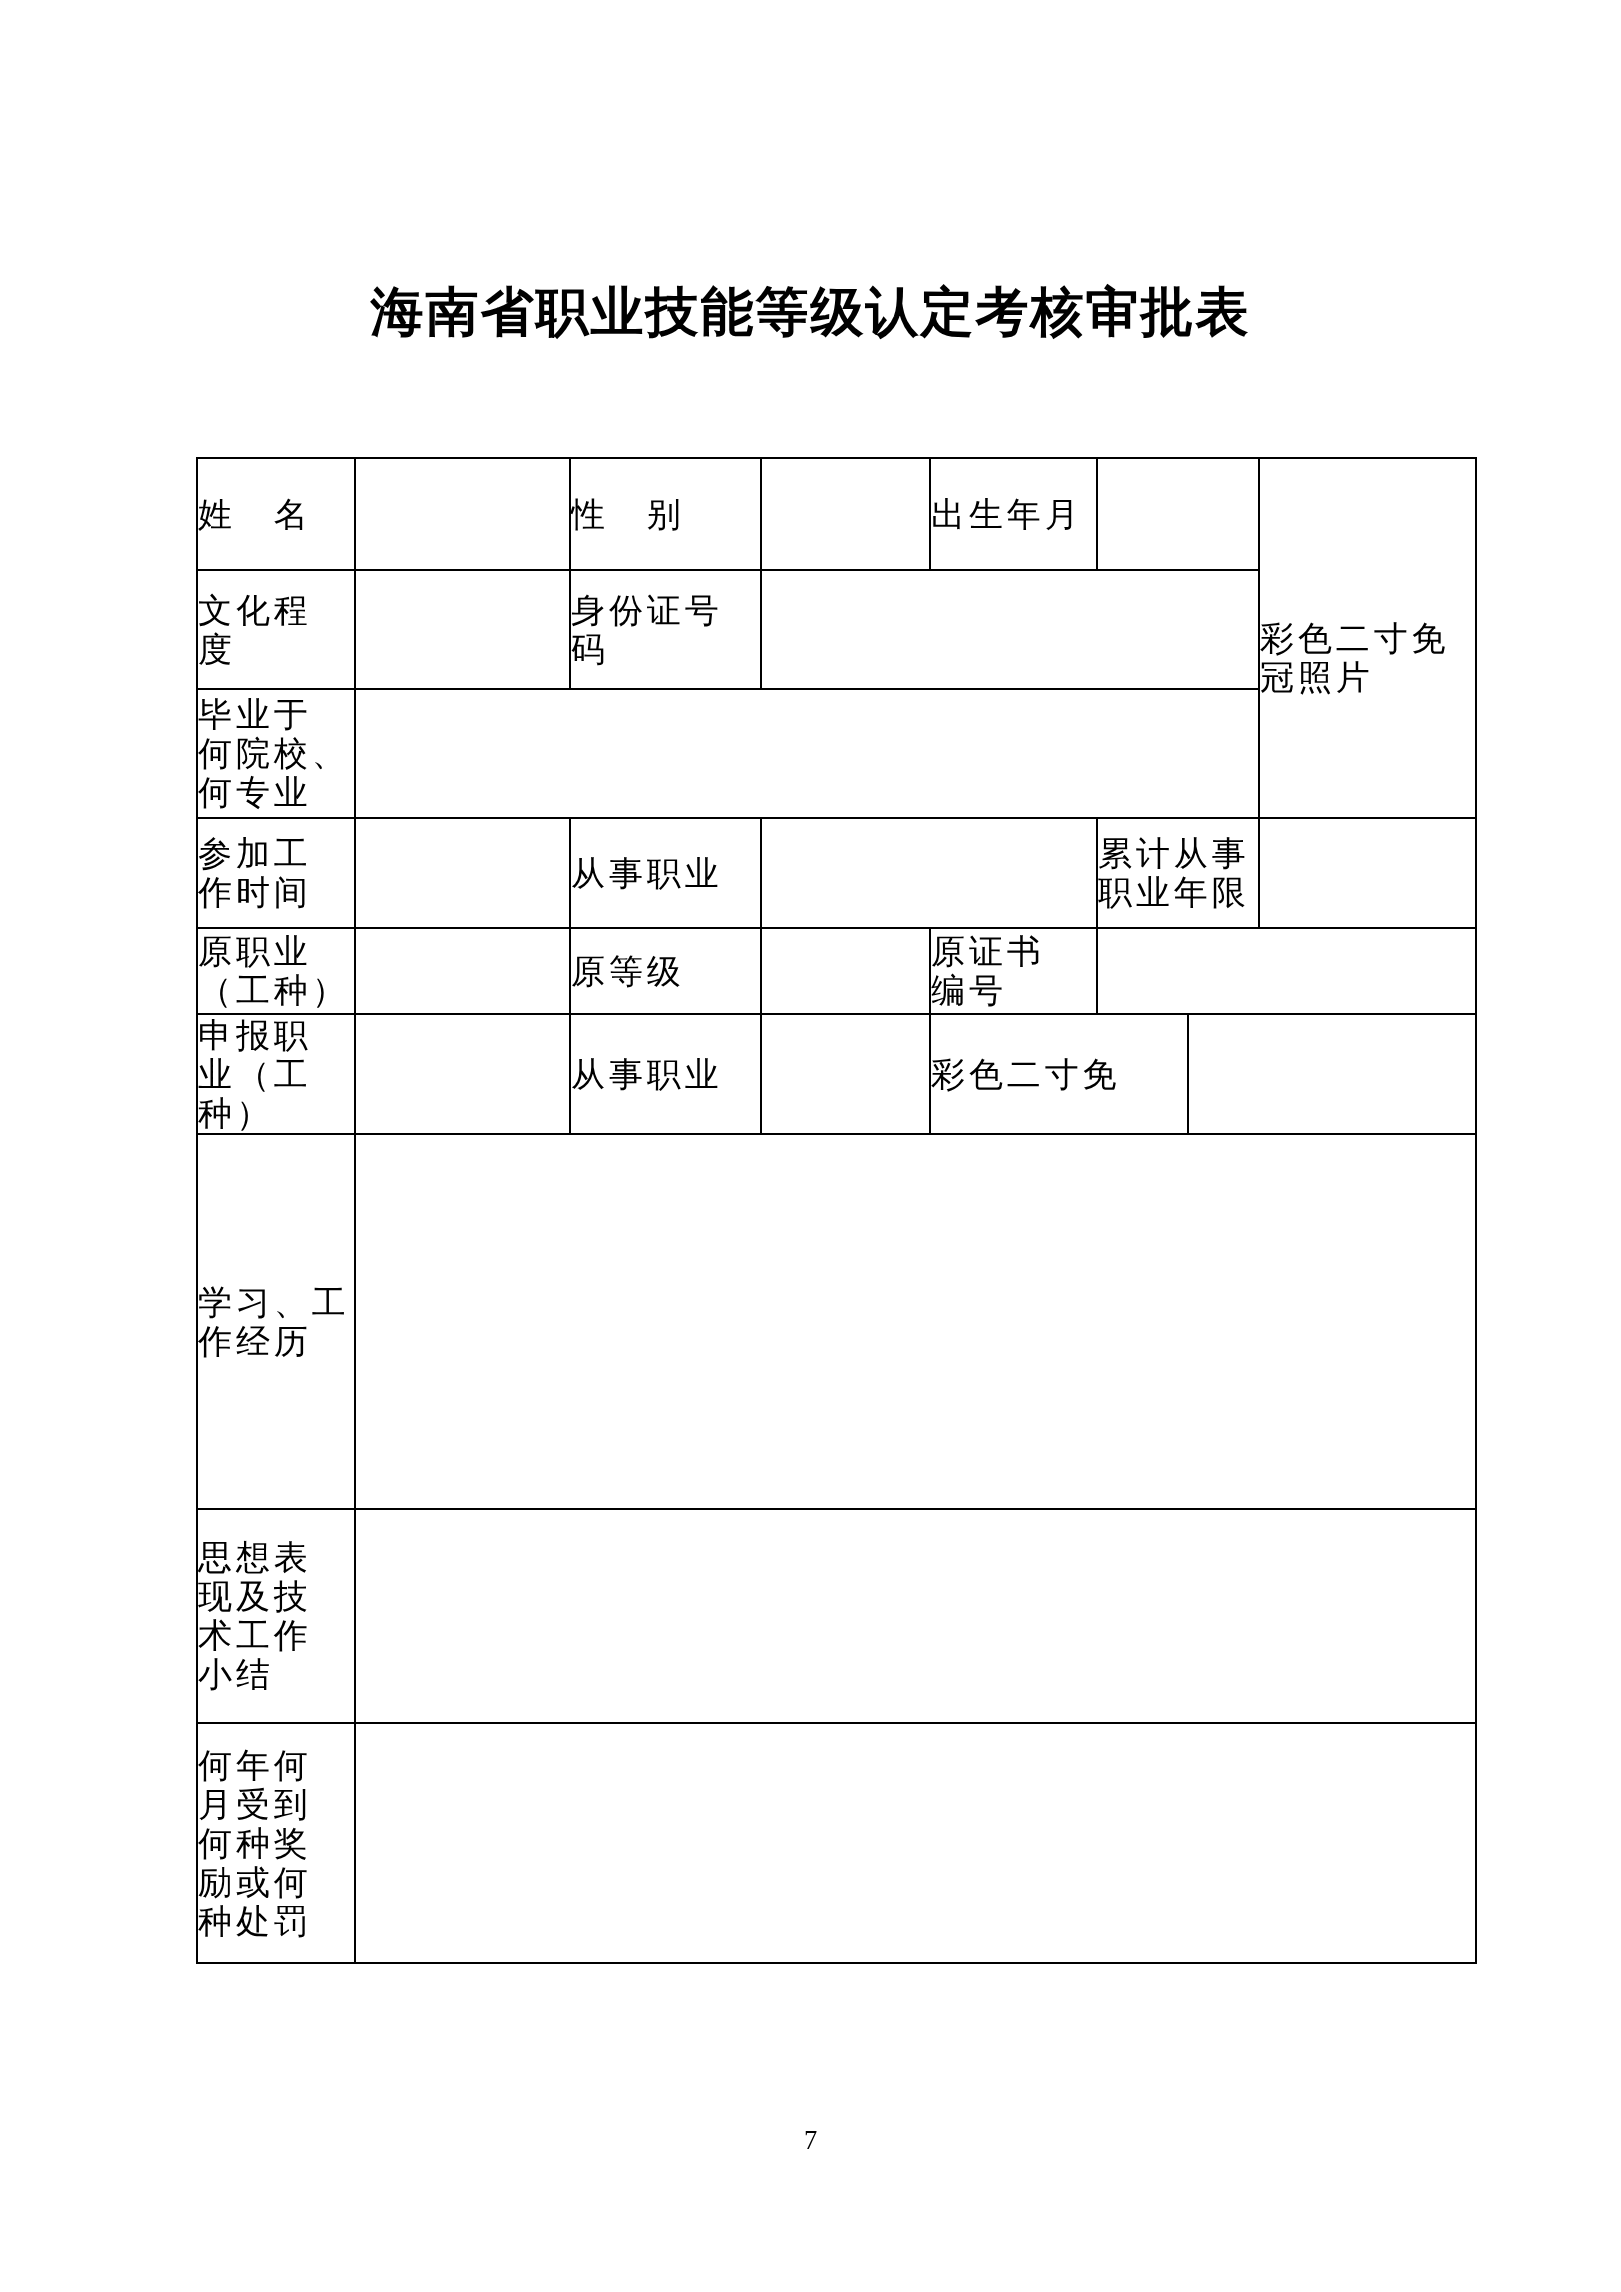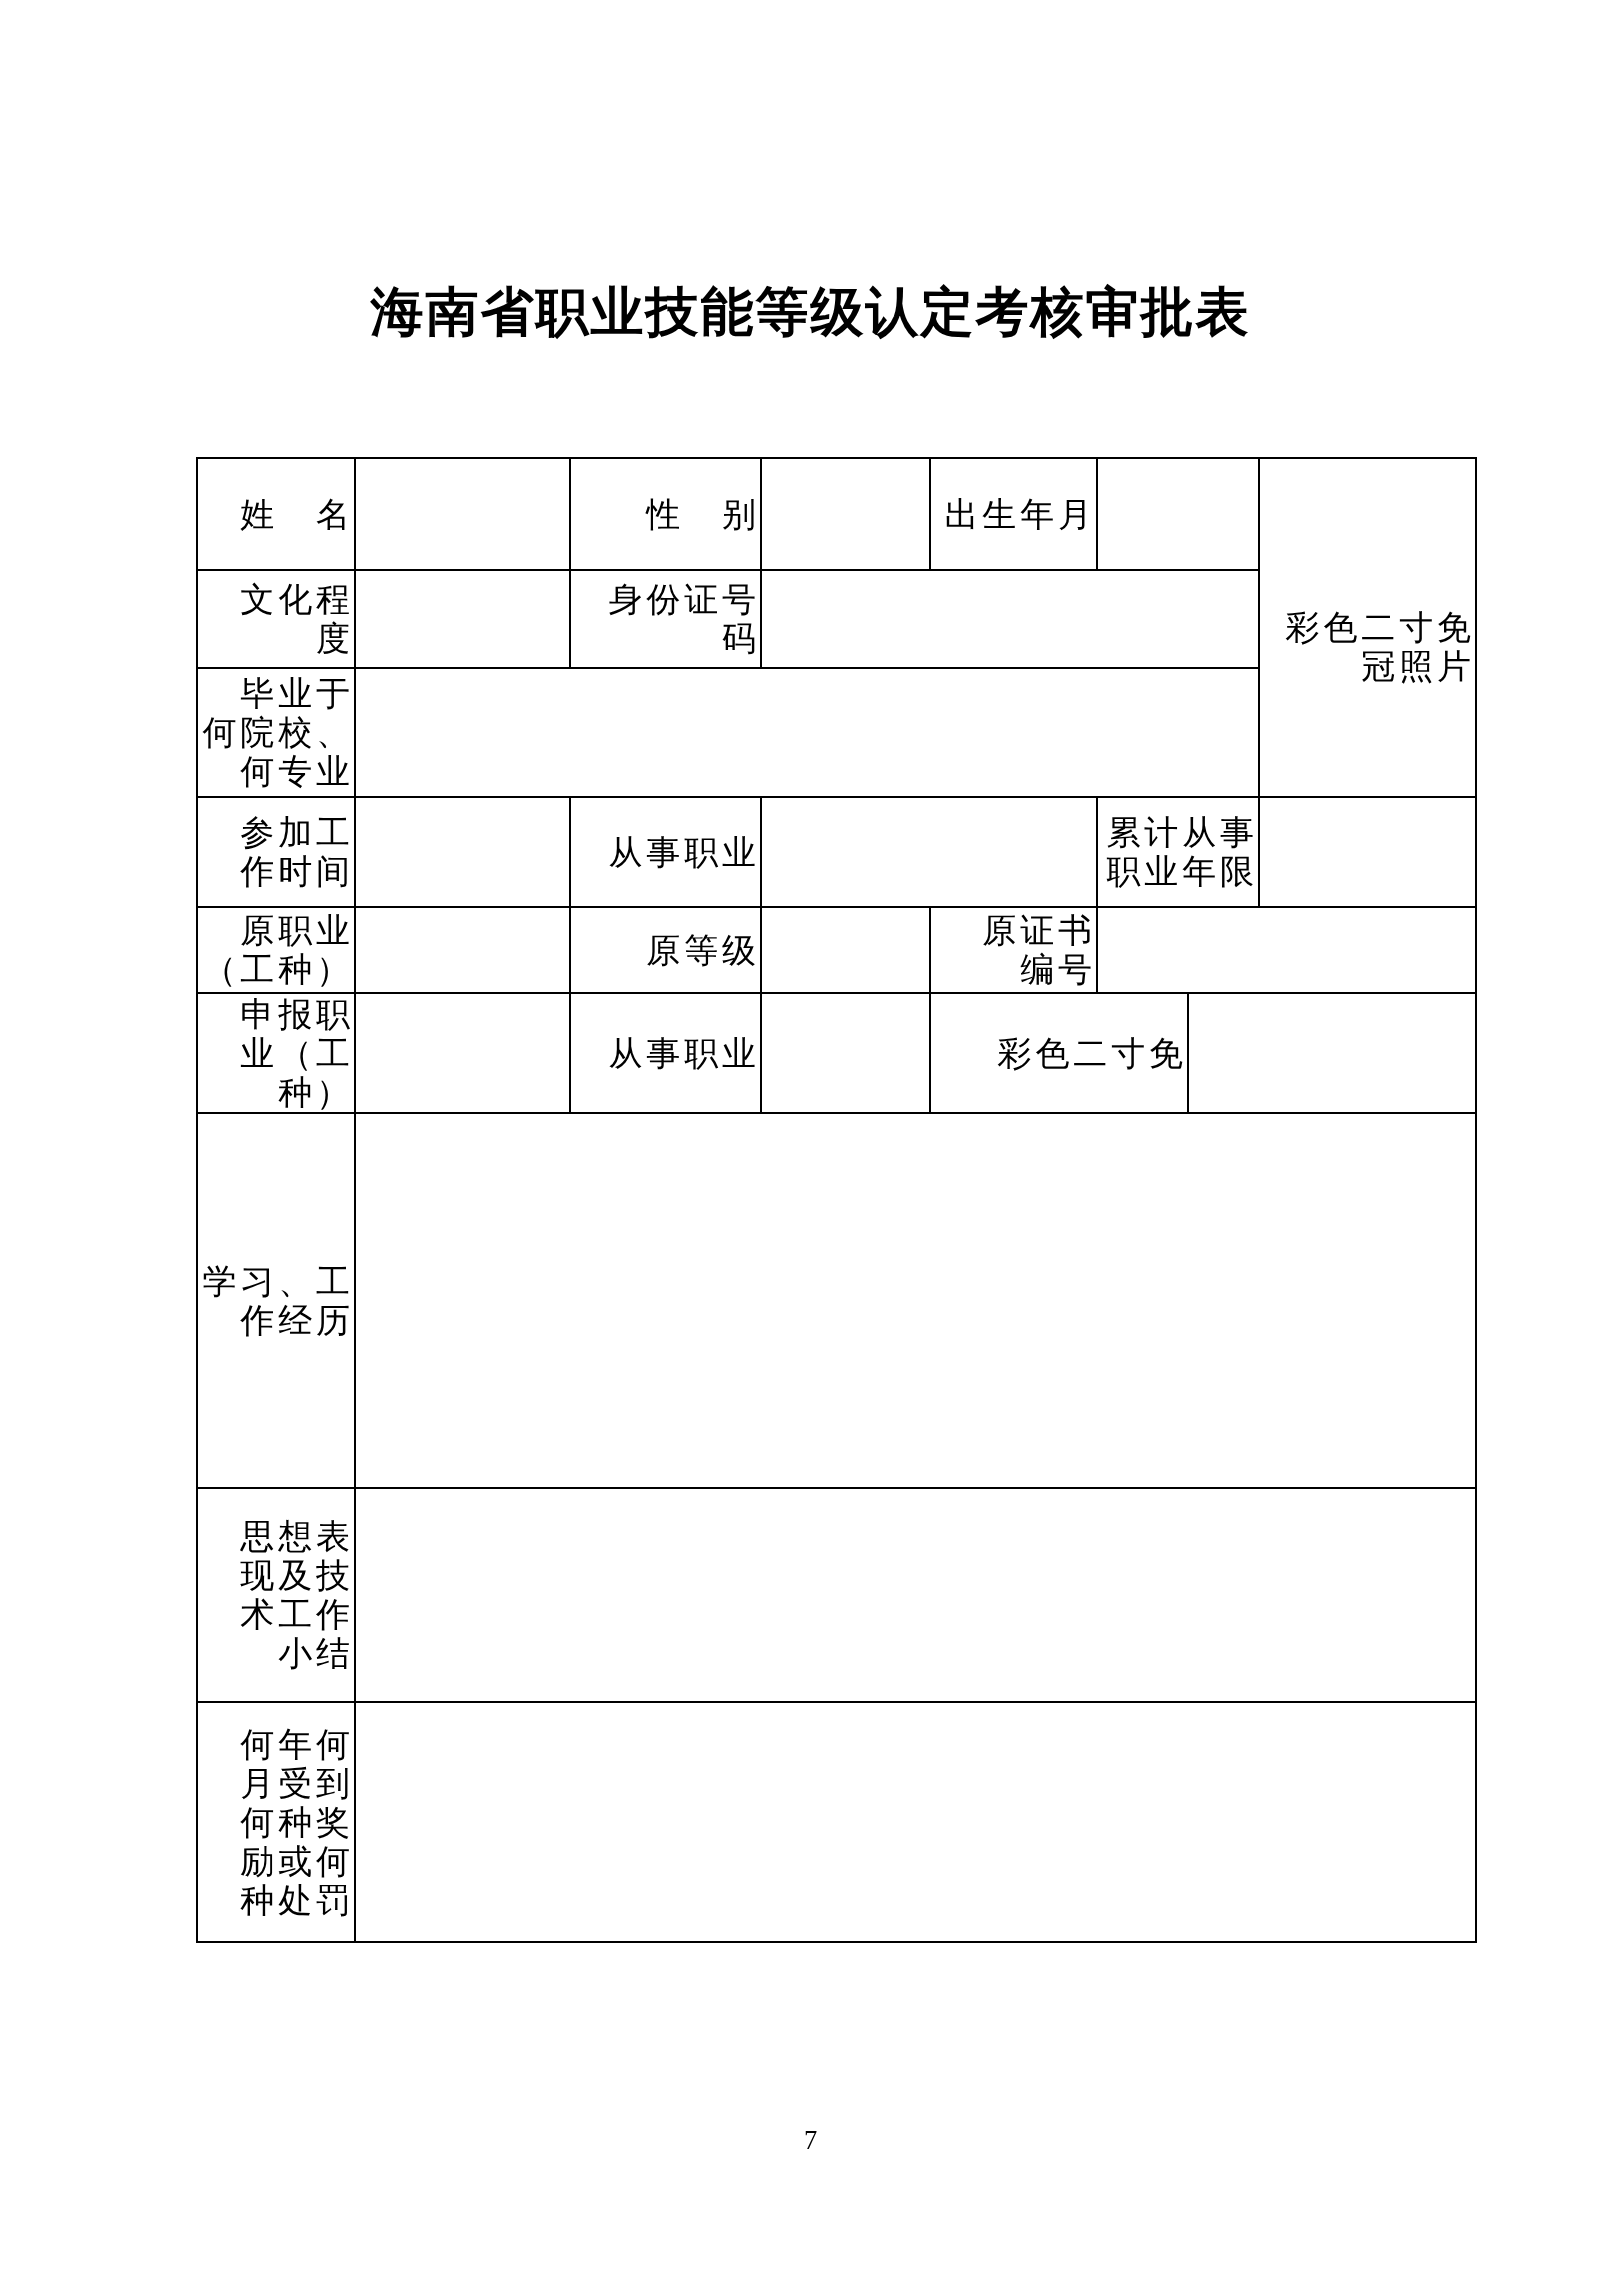--- a/index.html
+++ b/index.html
@@ -32,21 +32,21 @@
     border-collapse: collapse;
     table-layout: fixed;
   }
   table.form td {
     border: 2px solid #000000;
     padding: 0;
     vertical-align: middle;
     overflow: hidden;
   }
   .lbl {
-    text-align: right;
+    text-align: left;
     font-size: 34px;
     line-height: 39px;
     letter-spacing: 3.9px;
     white-space: pre-line;
   }
   .pagenum {
     position: absolute;
     top: 2125px;
     left: 0;
     width: 100%;
@@ -78,21 +78,21 @@
         <td></td>
         <td class="lbl">性　别</td>
         <td></td>
         <td class="lbl">出生年月</td>
         <td colspan="2"></td>
         <td rowspan="3" class="lbl">
           <span>彩色二寸免
 冠照片</span>
         </td>
       </tr>
-      <tr style="height:98px">
+      <tr style="height:119px">
         <td class="lbl">文化程
 度</td>
         <td></td>
         <td class="lbl">身份证号
 码</td>
         <td colspan="4"></td>
       </tr>
       <tr style="height:129px">
         <td class="lbl">毕业于
 何院校、

